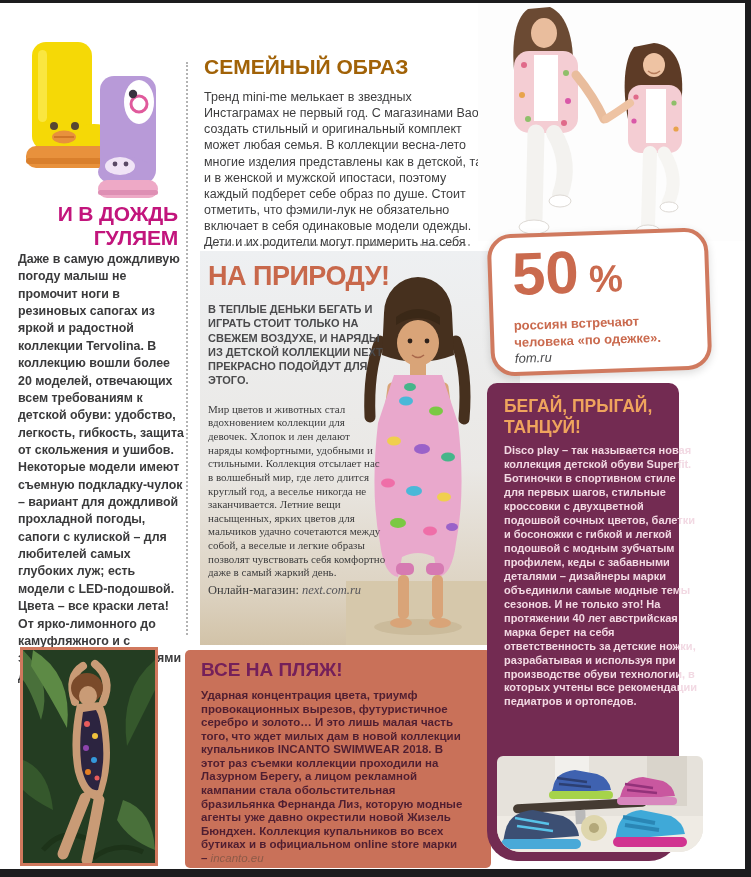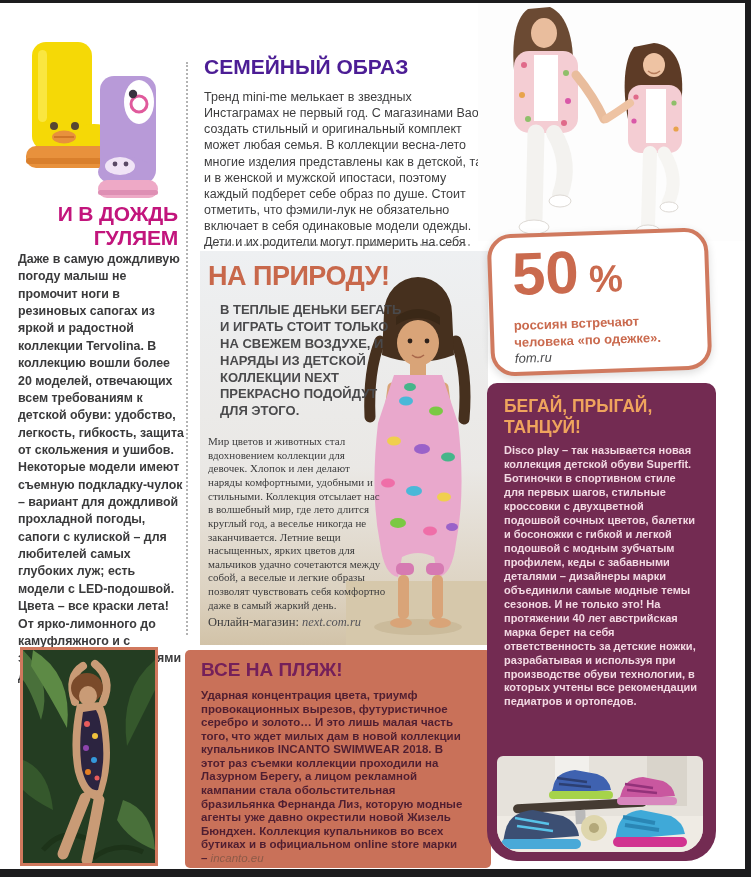--- a/index.html
+++ b/index.html
@@ -15,30 +15,30 @@
   .boots svg{width:100%;height:100%;}
   .rain-h{position:absolute;left:18px;top:202px;width:160px;margin:0;
           font-size:21px;line-height:1.12;font-weight:bold;color:#c2157c;letter-spacing:-.2px;text-align:right;}
   .rain-body{position:absolute;left:18px;top:251px;width:166px;margin:0;
           font-size:12.4px;font-weight:bold;line-height:1.4;color:#3a3a3b;}
 
   .vsep{position:absolute;left:186px;top:62px;height:573px;width:0;border-left:2px dotted #b3b3b3;}
   .hsep{position:absolute;left:204px;top:244px;width:266px;height:0;border-top:2px dotted #b3b3b3;}
 
   
-  .family-h{position:absolute;left:204px;top:55px;margin:0;font-size:21px;font-weight:bold;color:#4c1d95;}
+  .family-h{position:absolute;left:204px;top:55px;margin:0;font-size:21px;font-weight:bold;color:#a16207;}
   .family-body{position:absolute;left:204px;top:89px;width:285px;margin:0;
           font-size:12.5px;line-height:1.29;color:#3d3d3e;}
 
   
   .nature{position:absolute;left:200px;top:251px;width:288px;height:394px;
-          background:linear-gradient(180deg,#eef0f2 0%,#eae8e5 55%,#ddd3c2 86%,#d2c3a8 100%);}
+          background:linear-gradient(180deg,#eef0f2 0%,#eae8e5 55%,#ddd3c2 86%,#d2c3a8 100%);padding-left:32px;}
   .nature-text{position:absolute;left:8px;top:10px;width:186px;}
   .nature-h{margin:0 0 10px 0;font-size:27px;font-weight:bold;color:#c8684b;letter-spacing:-.5px;}
-  .nature-intro{margin:0 0 15px 12px;width:182px;font-size:13px;font-weight:600;line-height:1.3;color:#4a4a4c;}
+  .nature-intro{margin:0 0 15px 0;width:182px;font-size:11px;font-weight:600;line-height:1.3;color:#4a4a4c;}
   .nature-body{margin:0 0 3px 0;width:178px;font-family:"Liberation Serif",serif;
           font-size:11px;line-height:1.24;color:#3c3c3d;}
   .nature-shop{margin:0;font-family:"Liberation Serif",serif;font-size:12.5px;color:#3c3c3d;}
   .nature-shop em{font-style:italic;color:#55555a;}
   .girl{position:absolute;left:146px;top:0;width:142px;height:394px;}
   .girl svg{width:100%;height:100%;}
 
   
   .family-photo{position:absolute;left:478px;top:3px;width:267px;height:238px;background:#fdfdfd;}
   .family-photo svg{width:100%;height:100%;}
@@ -47,21 +47,21 @@
   .badge{position:absolute;left:489px;top:231px;width:213px;height:134px;background:#fff;
          border:4px solid #d07a5f;border-radius:24px;transform:rotate(-2deg);
          box-shadow:0 3px 8px rgba(0,0,0,.14);z-index:5;}
   .badge-value{position:absolute;left:20px;top:2px;font-size:60px;font-weight:bold;color:#ca6a4e;}
   .badge-pct{font-size:38px;margin-left:10px;}
   .badge-caption{position:absolute;left:20px;top:80px;width:178px;margin:0;
          font-size:13px;line-height:1.28;font-weight:600;color:#ca6a4e;}
   .badge-source{font-style:italic;font-weight:400;color:#4c4c4e;}
 
   
-  .runbox{position:absolute;left:487px;top:383px;width:229px;height:478px;background:#732b52;
+  .runbox{position:absolute;left:487px;top:383px;width:192px;height:478px;background:#732b52;
           border-radius:10px 10px 30px 30px;z-index:4;}
   .run-h{position:absolute;left:17px;top:13px;width:190px;margin:0;
           font-size:17.5px;font-weight:bold;color:#efa45d;line-height:1.18;}
   .run-body{position:absolute;left:17px;top:61px;width:195px;margin:0;
           font-size:11px;line-height:1.27;color:#f2d9e3;font-weight:bold;}
   .sneakers{position:absolute;left:10px;bottom:9px;width:206px;height:96px;
           border-radius:6px 6px 24px 24px;overflow:hidden;}
   .sneakers svg{width:100%;height:100%;}
 
   

